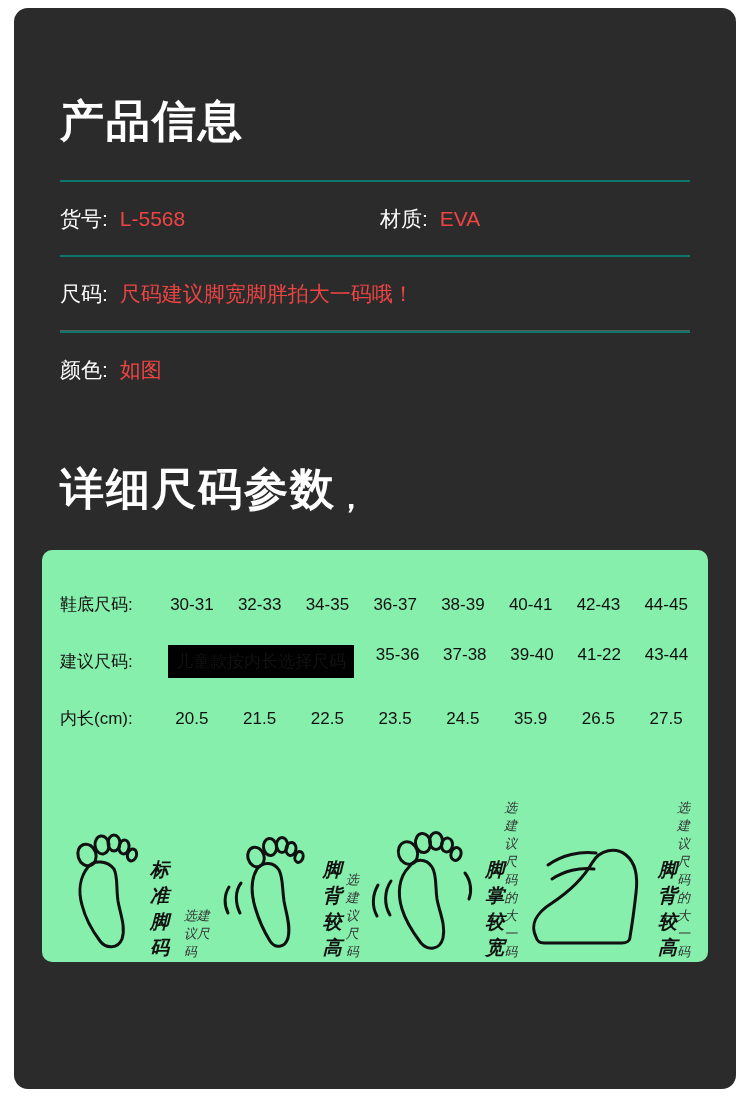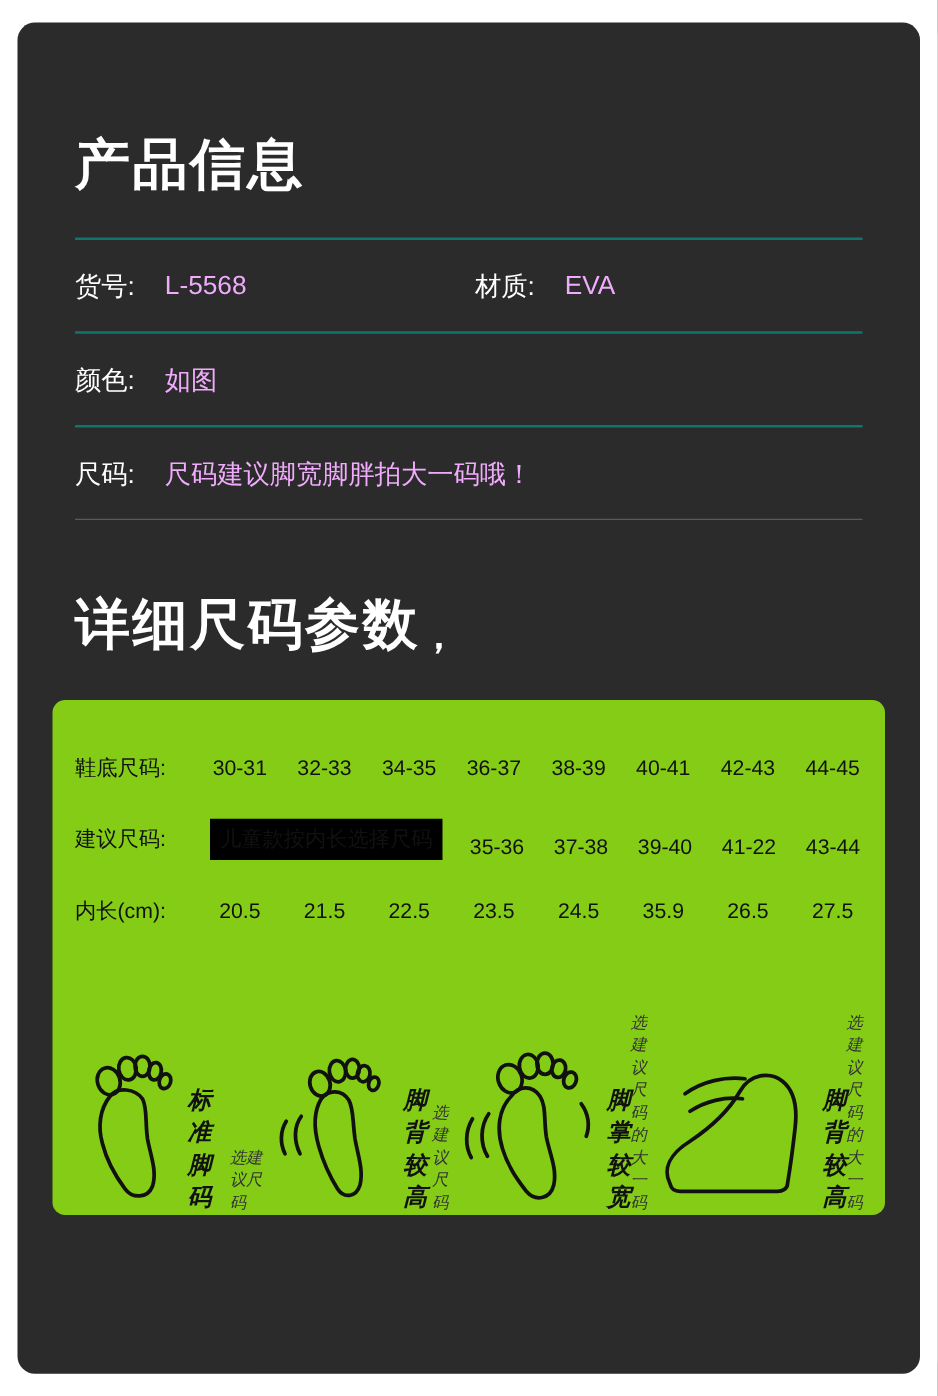--- a/index.html
+++ b/index.html
@@ -12,21 +12,21 @@
     height: 1117px;
     font-family: "Liberation Sans", sans-serif;
     -webkit-font-smoothing: antialiased;
   }
   .page {
     position: relative;
     width: 750px;
     height: 1117px;
     background: #ffffff;
     box-sizing: border-box;
-    padding: 18px 14px;
+    padding: 8px 14px;
     border-radius: 29px;
   }
   .card {
     position: relative;
     width: 722px;
     height: 1081px;
     background: #2b2b2b;
     border-radius: 14px;
     box-sizing: border-box;
     padding: 0;
@@ -66,22 +66,22 @@
   }
   .info-cell {
     display: flex;
     align-items: center;
     white-space: nowrap;
   }
   .info-cell .label {
     color: #ffffff;
   }
   .info-cell .value {
-    color: #f0abfc;
-    margin-left: 24px;
+    color: #ef4444;
+    margin-left: 12px;
   }
   .cell-a { width: 320px; }
 
   
   #size-title {
     position: absolute;
     left: 46px;
     top: 452px;
   }
   .title-comma {
@@ -90,21 +90,21 @@
     color: #ffffff;
     vertical-align: bottom;
   }
 
   .white-panel {
     position: absolute;
     left: 28px;
     top: 542px;
     width: 666px;
     height: 412px;
-    background: #84cc16;
+    background: #86efac;
     border-radius: 10px;
   }
 
   .size-rows {
     position: absolute;
     left: 18px;
     top: 26px;
     width: 630px;
   }
   .size-row {
@@ -117,21 +117,21 @@
   }
   .row-label {
     width: 108px;
     flex: none;
     font-size: 17px;
     color: #111111;
   }
   .row-values {
     display: flex;
     flex: 1;
-    align-items: flex-end;
+    align-items: flex-start;
     gap: 20px;
   }
   .row-values span {
     flex: 1;
     text-align: center;
     font-size: 17px;
     color: #111111;
   }
   .kid-note {
     background: #000000;
@@ -192,30 +192,30 @@
       <div class="info-row">
         <div class="info-cell cell-a">
           <span class="label">货号:</span>
           <span class="value">L-5568</span>
         </div>
         <div class="info-cell">
           <span class="label">材质:</span>
           <span class="value">EVA</span>
         </div>
       </div>
+      <div class="info-row last">
+        <div class="info-cell">
+          <span class="label">尺码:</span>
+          <span class="value">尺码建议脚宽脚胖拍大一码哦！</span>
+        </div>
+      </div>
       <div class="info-row">
         <div class="info-cell cell-a">
           <span class="label">颜色:</span>
           <span class="value">如图</span>
-        </div>
-      </div>
-      <div class="info-row last">
-        <div class="info-cell">
-          <span class="label">尺码:</span>
-          <span class="value">尺码建议脚宽脚胖拍大一码哦！</span>
         </div>
       </div>
     </div>
 
     <h2 class="section-title" id="size-title">
       <span>详细尺码参数</span><span class="title-comma">，</span>
     </h2>
 
     <div class="white-panel">
 

